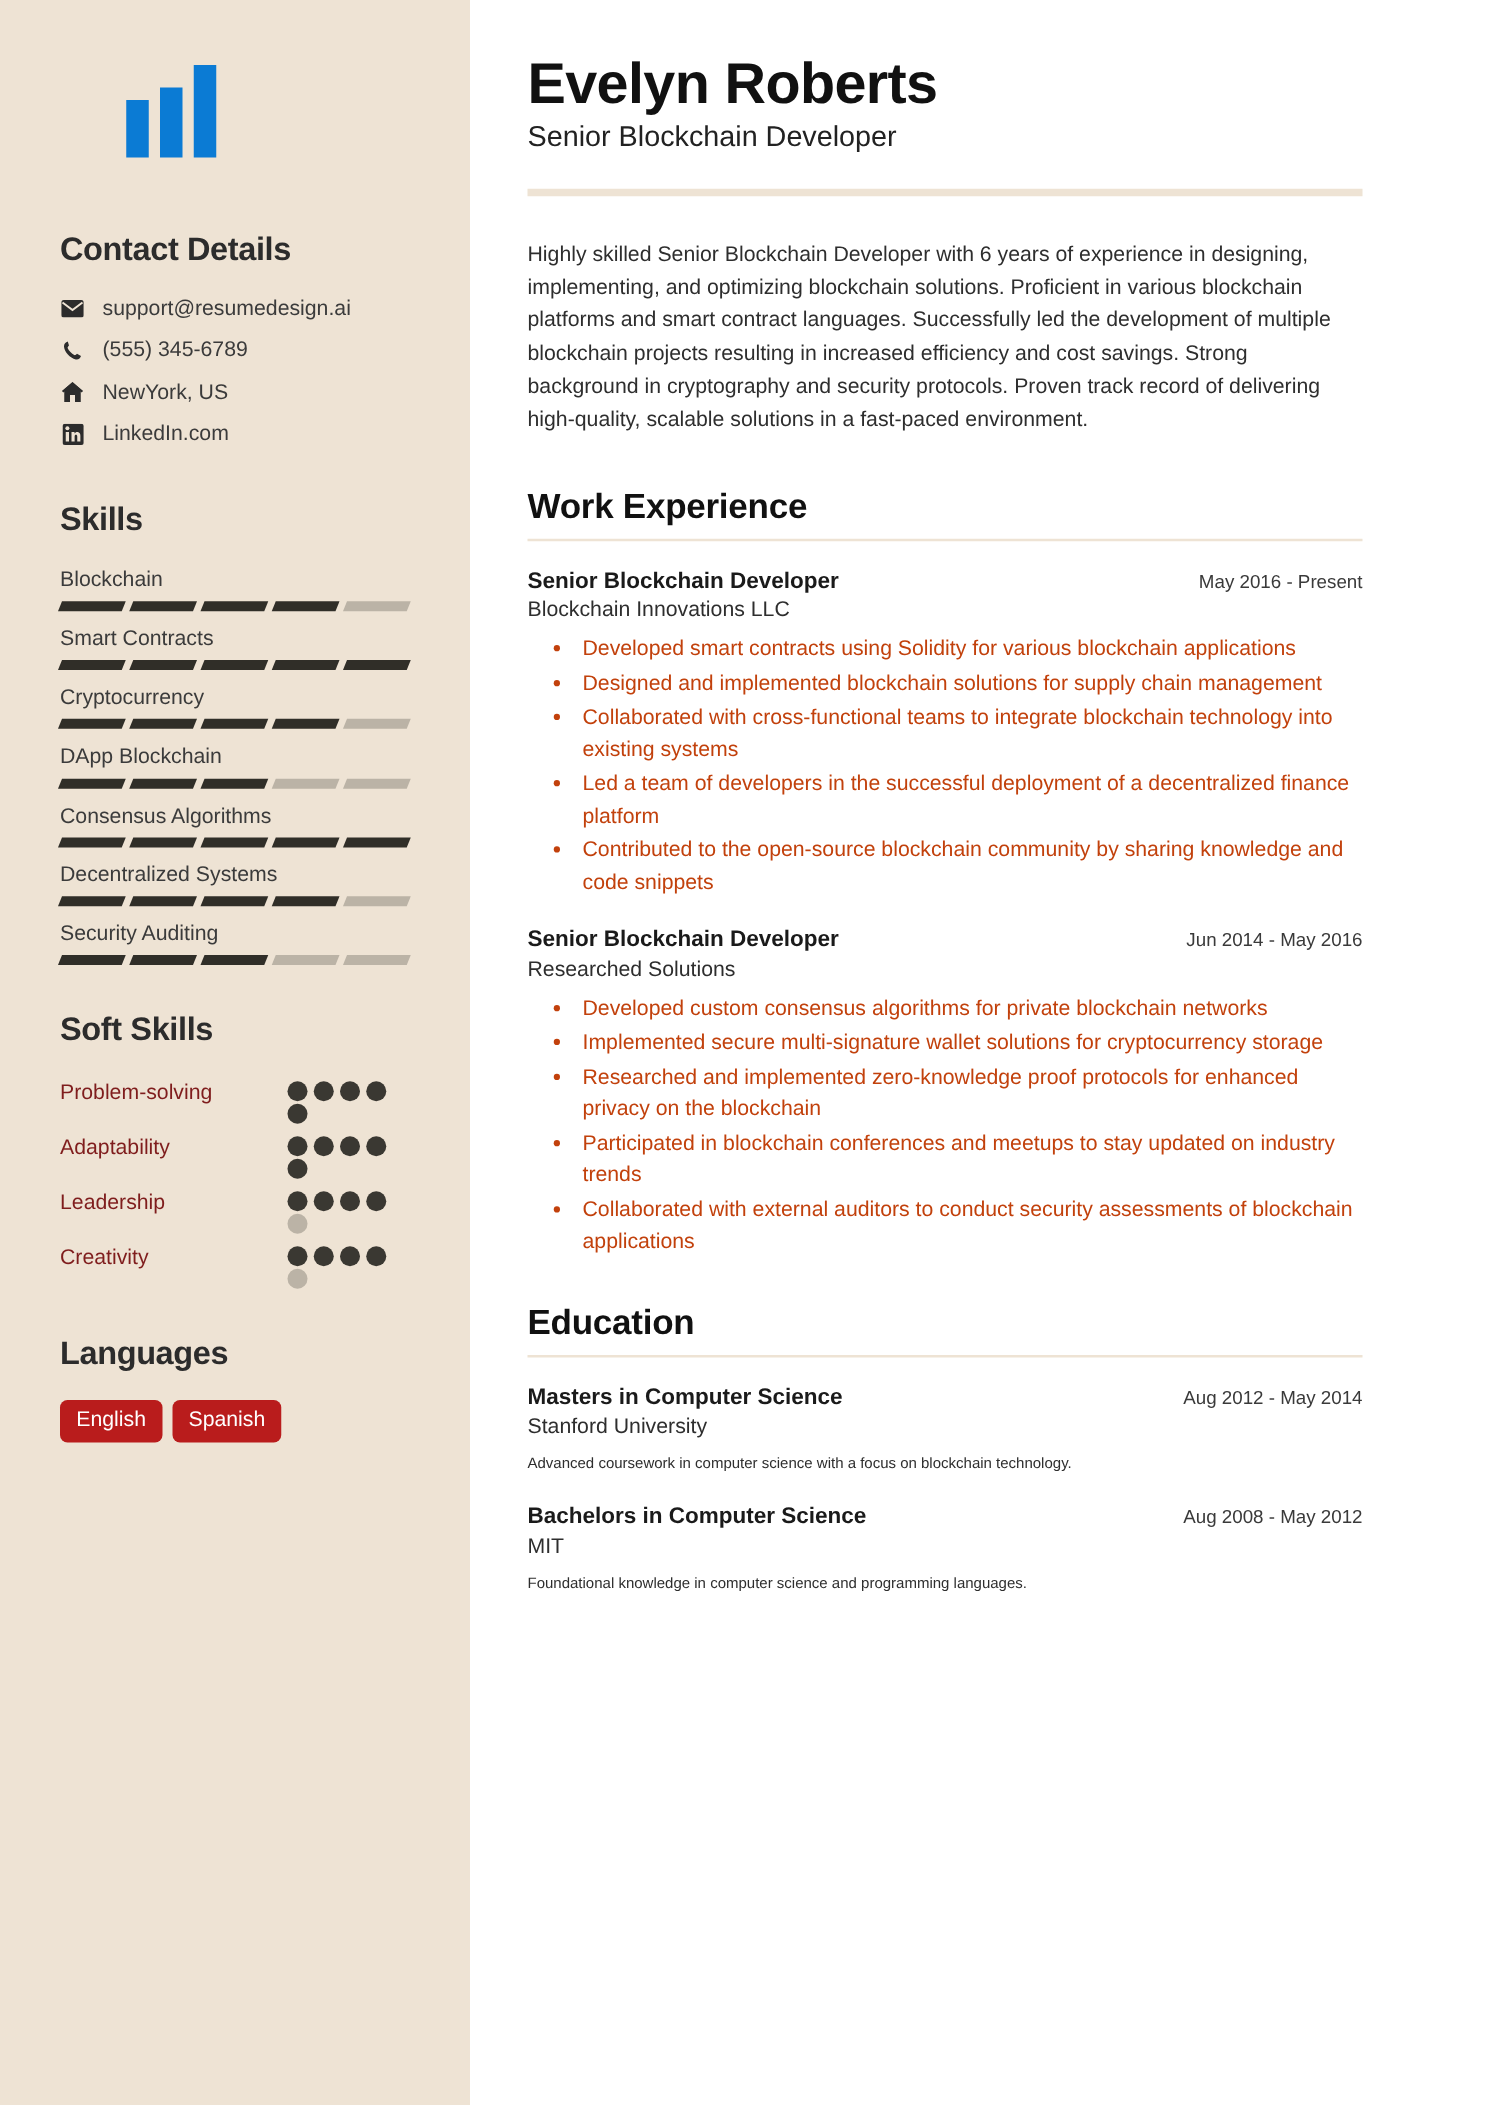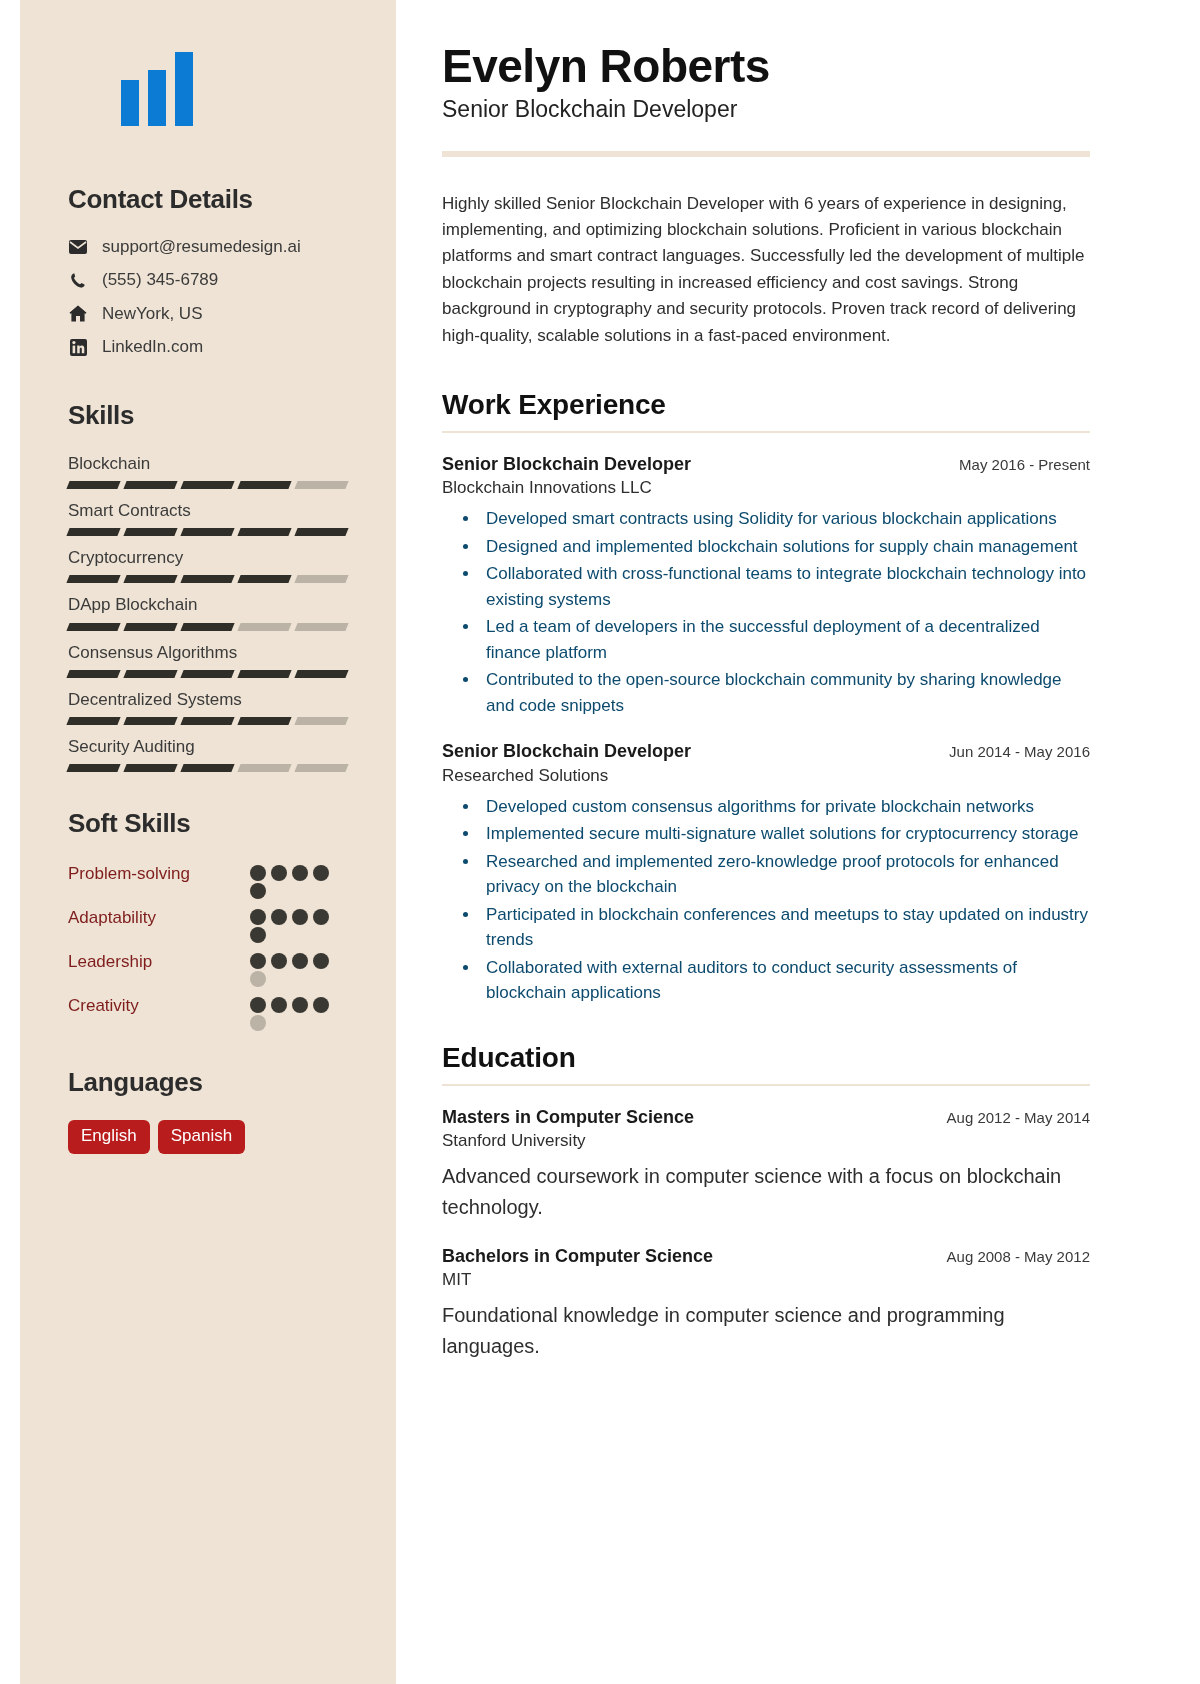--- a/index.html
+++ b/index.html
@@ -25,21 +25,20 @@
     position: relative;
   }
 
   
   .sidebar {
     width: 376px;
     min-width: 376px;
     background: #EEE3D4;
     padding: 52px 40px 40px 48px;
     position: relative;
-    margin-left: 20px;
   }
 
   .logo {
     display: flex;
     align-items: flex-end;
     gap: 9px;
     height: 74px;
     margin-left: 53px;
     margin-bottom: 58px;
   }
@@ -225,33 +224,33 @@
     line-height: 1.3;
   }
   .entry-org {
     font-size: 17px;
     color: #2E2E2E;
     margin-top: 1px;
     margin-bottom: 6px;
     line-height: 1.35;
   }
   .entry-desc {
-    font-size: 20px;
+    font-size: 12px;
     color: #2E2E2E;
     line-height: 1.55;
     margin-top: 8px;
   }
   ul.bullets {
     margin: 2px 0 0 0;
     padding-left: 38px;
   }
   ul.bullets li {
     font-size: 17px;
     line-height: 1.5;
-    color: #0c4a6e;
+    color: #c2410c;
     margin-bottom: 2px;
     padding-left: 6px;
   }
 
   .work-block { margin-bottom: 36px; }
 </style>
 </head>
 <body>
 
 <div class="page">

